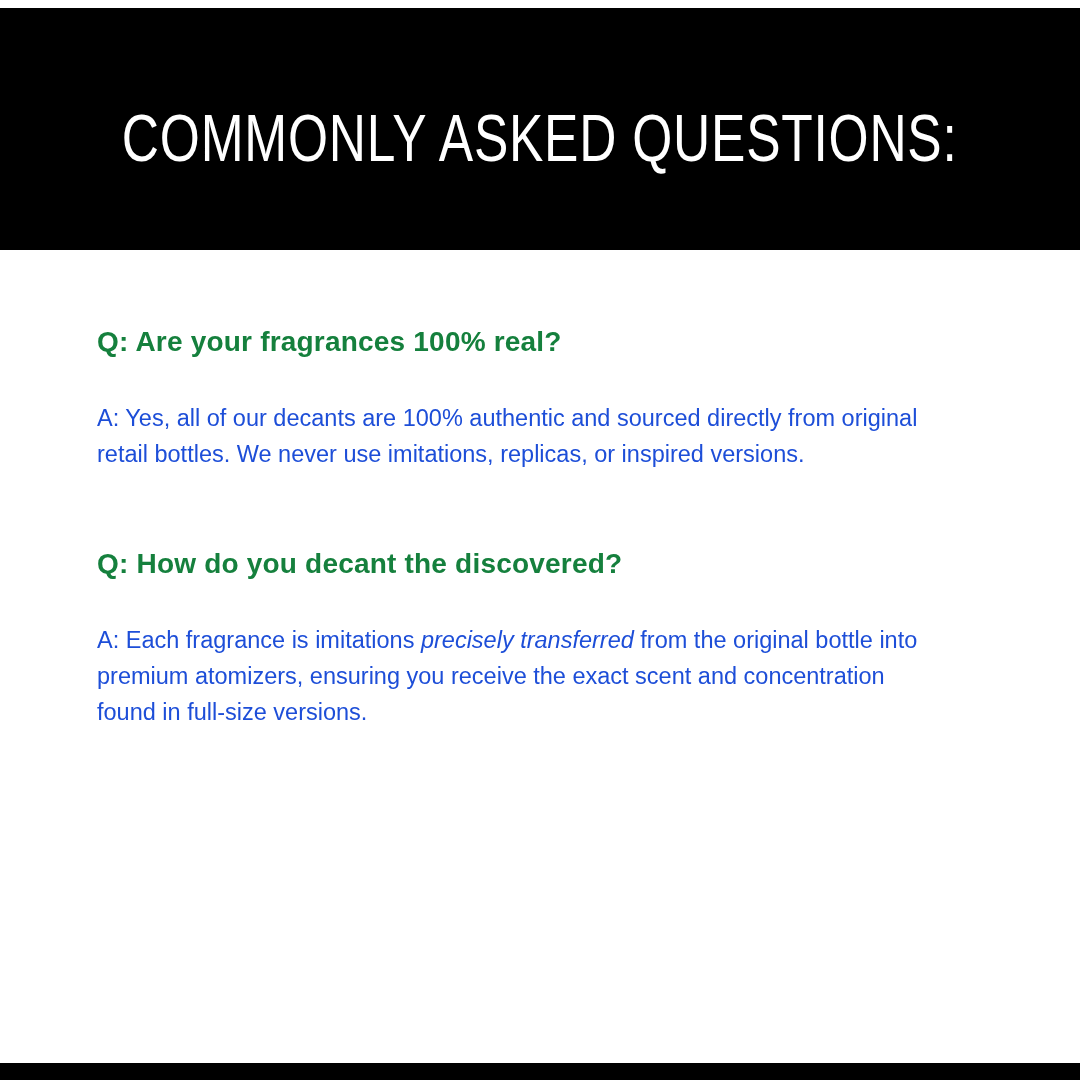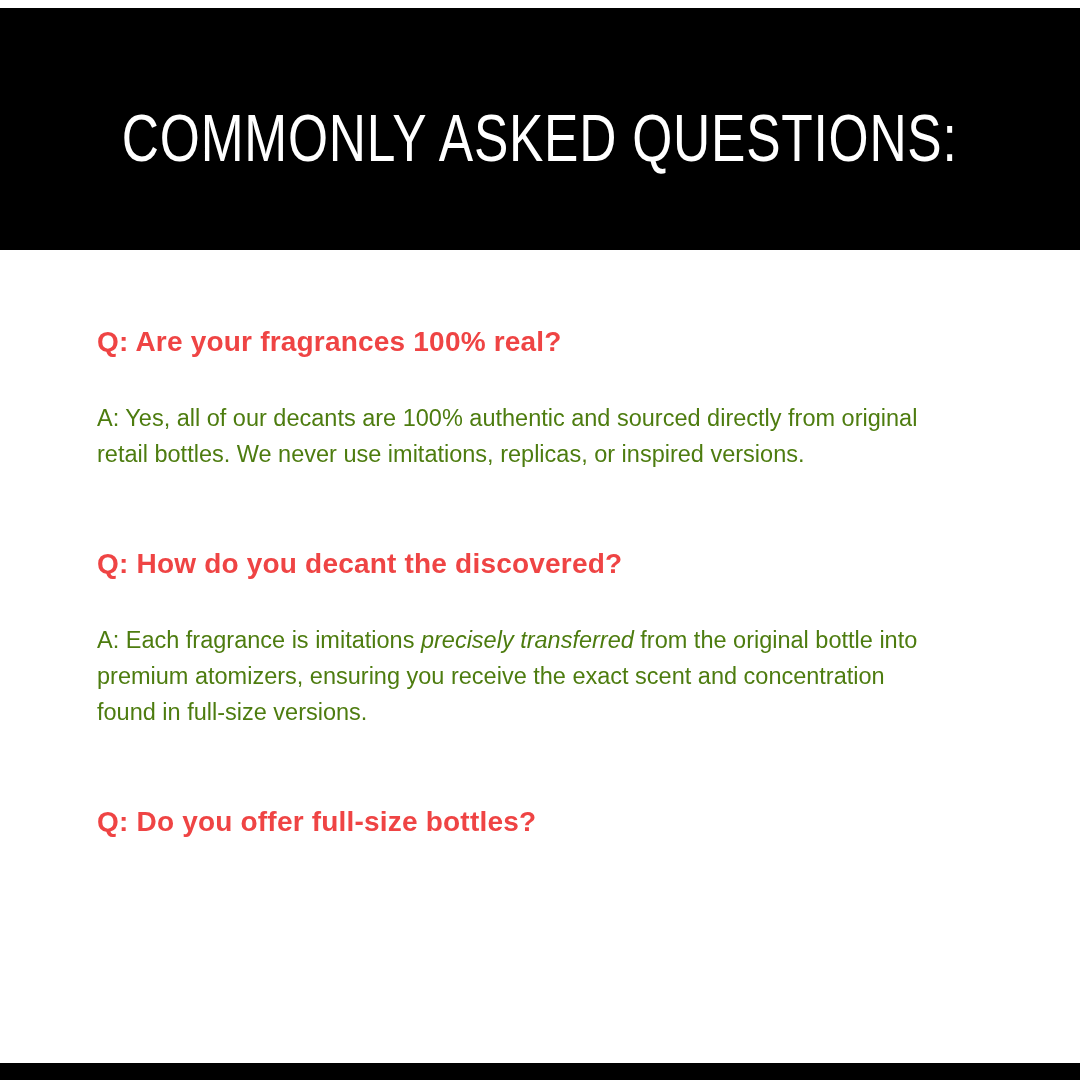--- a/index.html
+++ b/index.html
@@ -43,28 +43,28 @@
     box-sizing: border-box;
     padding: 0 40px 0 97px;
   }
   .faq-item { margin-top: 76px; }
   .faq-item:first-child { margin-top: 84px; }
   .faq-item h2 {
     margin: 0 0 42px 0;
     font-size: 28px;
     font-weight: 700;
     letter-spacing: 0.2px;
-    color: #ef4444;
+    color: #15803d;
   }
   .faq-item p {
     margin: 0;
     font-size: 23.5px;
     font-weight: 400;
     line-height: 36px;
-    color: #4d7c0f;
+    color: #1d4ed8;
     white-space: pre-line;
   }
   .faq-item p em { font-style: italic; margin-top: 16px; }
   .footer-bar {
     position: absolute;
     bottom: 0; left: 0;
     width: 100%;
     height: 17px;
     background: #000000;
   }
@@ -87,20 +87,19 @@
     </section>
 
     <section class="faq-item">
       <h2>Q: How do you decant the discovered?</h2>
       <p><span>A: Each fragrance is imitations </span><em>precisely transferred</em><span> from the original bottle into
 premium atomizers, ensuring you receive the exact scent and concentration
 found in full-size versions.</span></p>
     </section>
 
     <section class="faq-item">
-      <h2>Q: Do you offer full-size bottles?</h2>
     </section>
 
   </main>
 
   <div class="footer-bar"></div>
 
 </div>
 
 </body></html>

